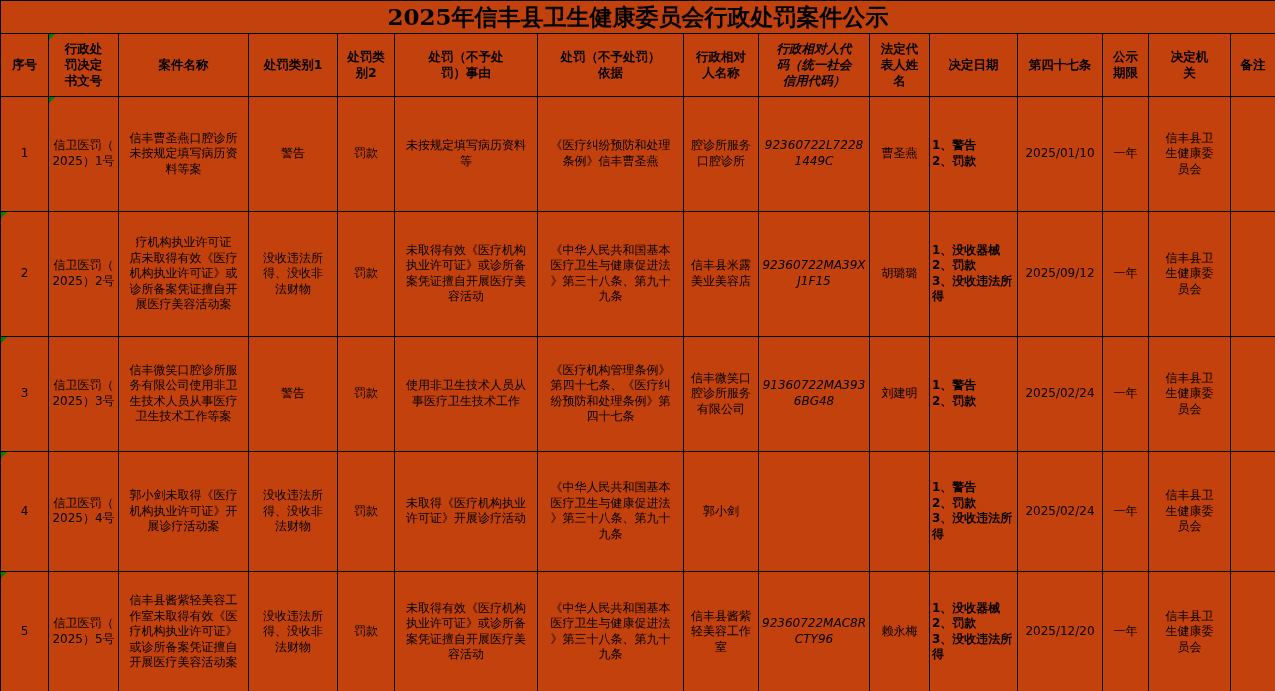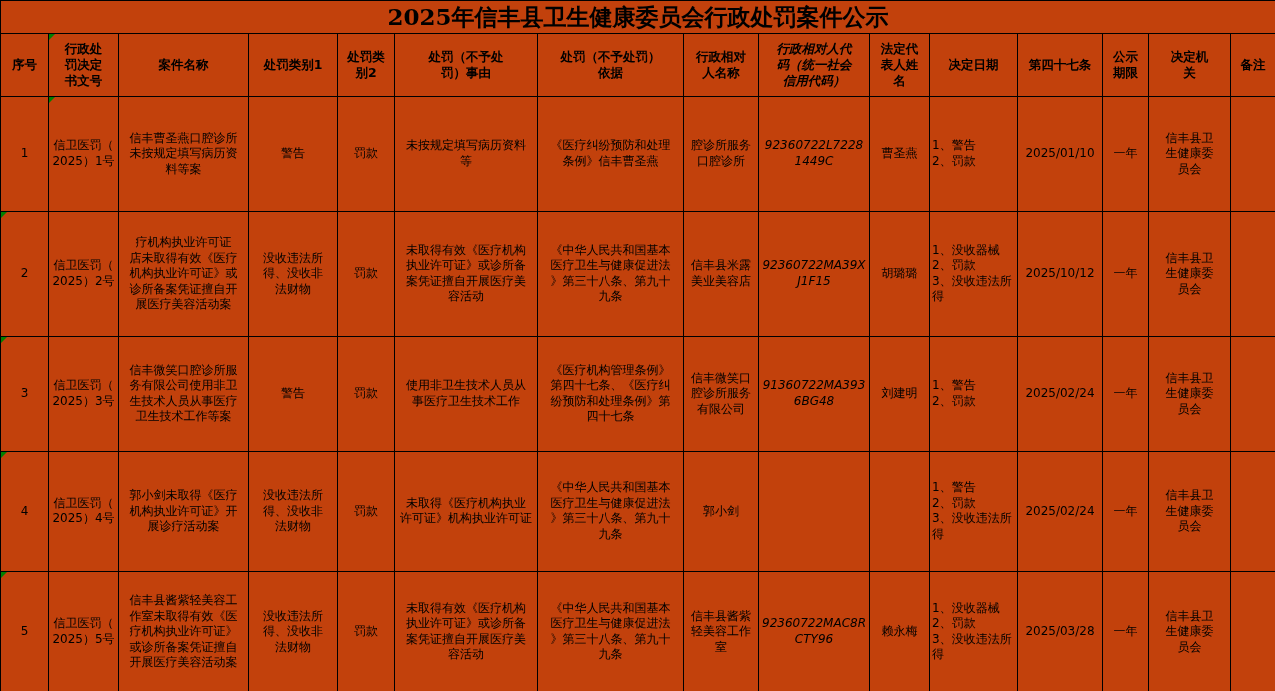--- a/index.html
+++ b/index.html
@@ -33,21 +33,21 @@
     font-size: 12.5px;
   }
   .title-cell {
     font-family: "DejaVu Serif", serif;
     font-weight: bold;
     font-size: 23px;
     white-space: nowrap;
     padding: 0;
     line-height: 1.1;
   }
-  td.align-left { text-align: left; }
+  td.align-left { text-align: left; font-weight: bold; }
   td.break-all, th.break-all { word-break: break-all; font-style: italic; }
   .corner-marker {
     position: absolute;
     top: 0; left: 0;
     width: 0; height: 0;
     border-top: 6px solid #008000;
     border-right: 6px solid transparent;
   }
 </style>
 </head>
@@ -157,21 +157,21 @@
 九条</td>
           <td>信丰县米露
 美业美容店</td>
           <td class="break-all">92360722MA39X
 J1F15</td>
           <td>胡璐璐</td>
           <td class="align-left">1、没收器械
 2、罚款
 3、没收违法所
 得</td>
-          <td>2025/10/12</td>
+          <td>2025/09/12</td>
           <td>一年</td>
           <td>信丰县卫
 生健康委
 员会</td>
           <td></td>
         </tr>
         <tr style="height: 115px;">
           <td>3<span class="corner-marker"></span></td>
           <td>信卫医罚（
 2025）3号</td>
@@ -207,21 +207,21 @@
           <td>信卫医罚（
 2025）4号</td>
           <td>郭小剑未取得《医疗
 机构执业许可证》开
 展诊疗活动案</td>
           <td>没收违法所
 得、没收非
 法财物</td>
           <td>罚款</td>
           <td>未取得《医疗机构执业
-许可证》机构执业许可证</td>
+许可证》开展诊疗活动</td>
           <td>《中华人民共和国基本
 医疗卫生与健康促进法
 》第三十八条、第九十
 九条</td>
           <td>郭小剑</td>
           <td class="break-all"></td>
           <td></td>
           <td class="align-left">1、警告
 2、罚款
 3、没收违法所
@@ -257,21 +257,21 @@
           <td>信丰县酱紫
 轻美容工作
 室</td>
           <td class="break-all">92360722MAC8R
 CTY96</td>
           <td>赖永梅</td>
           <td class="align-left">1、没收器械
 2、罚款
 3、没收违法所
 得</td>
-          <td>2025/03/28</td>
+          <td>2025/12/20</td>
           <td>一年</td>
           <td>信丰县卫
 生健康委
 员会</td>
           <td></td>
         </tr>
       </tbody>
   </table>
 </div>
 

